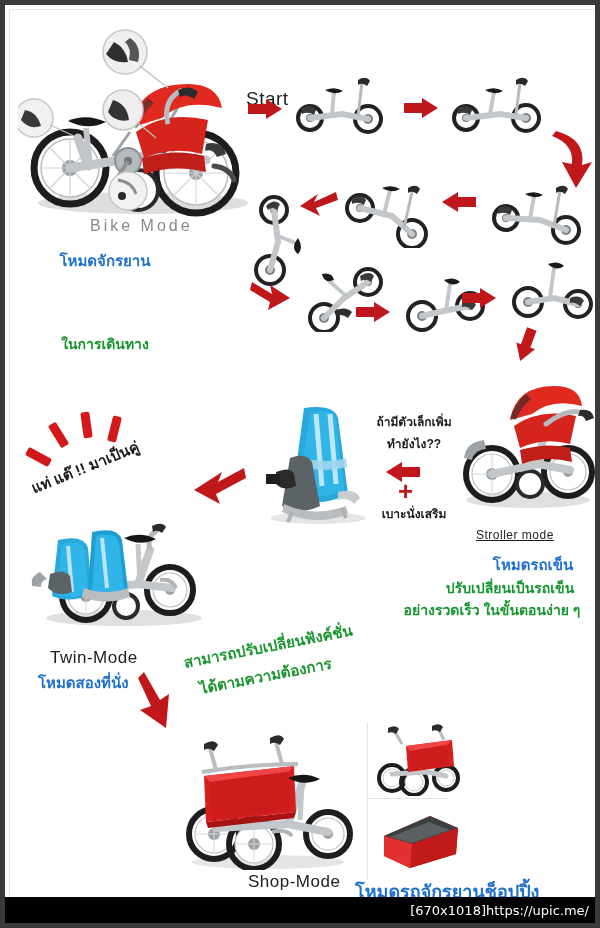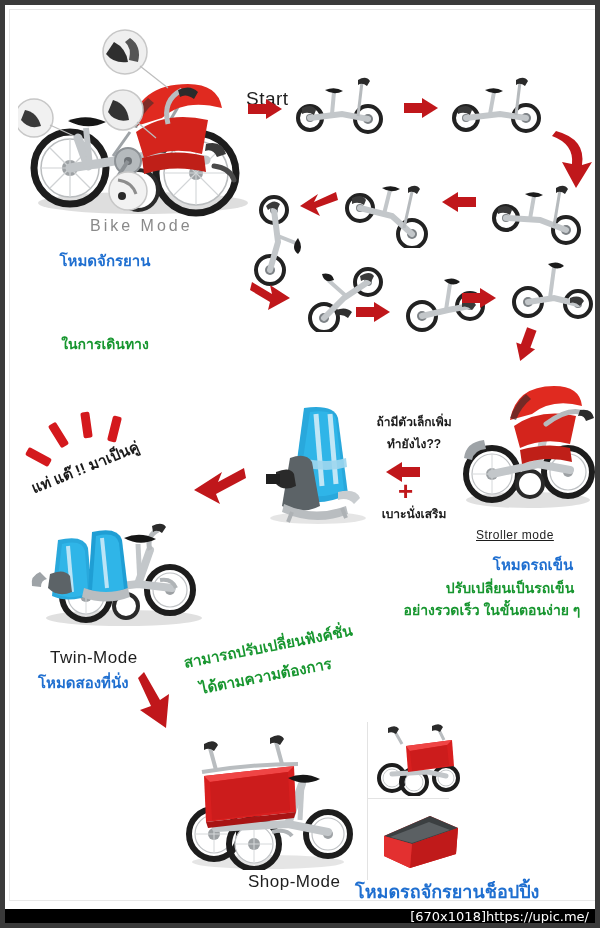--- a/index.html
+++ b/index.html
@@ -66,21 +66,21 @@
   
   .burst i {
     position:absolute; display:block; width:9px; height:26px;
     background:#d4191d; border-radius:2px;
   }
 
   
   .art { position:absolute; }
   .panel-line { position:absolute; background:#e3e3e3; }
   .footer {
-    position:absolute; left:0; bottom:0; width:100%; height:14px;
+    position:absolute; left:0; bottom:0; width:100%; height:26px;
     background:#000; color:#fff; display:flex; align-items:center;
     justify-content:flex-end; padding-right:6px;
     font-family:"DejaVu Sans", sans-serif; font-size:13px;
   }
 </style>
 </head>
 <body>
 
 <div id="poster">
   <div id="canvas">

